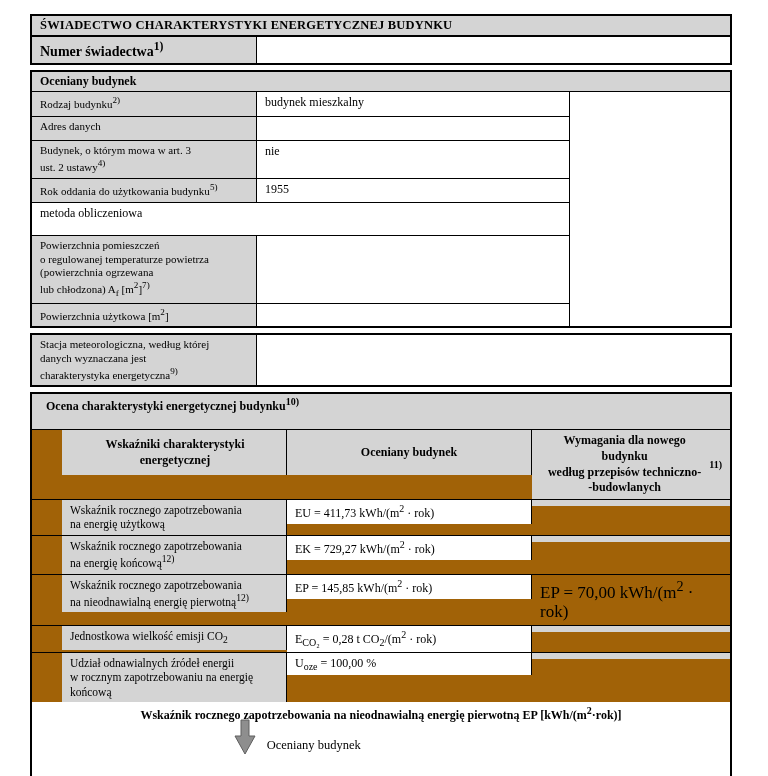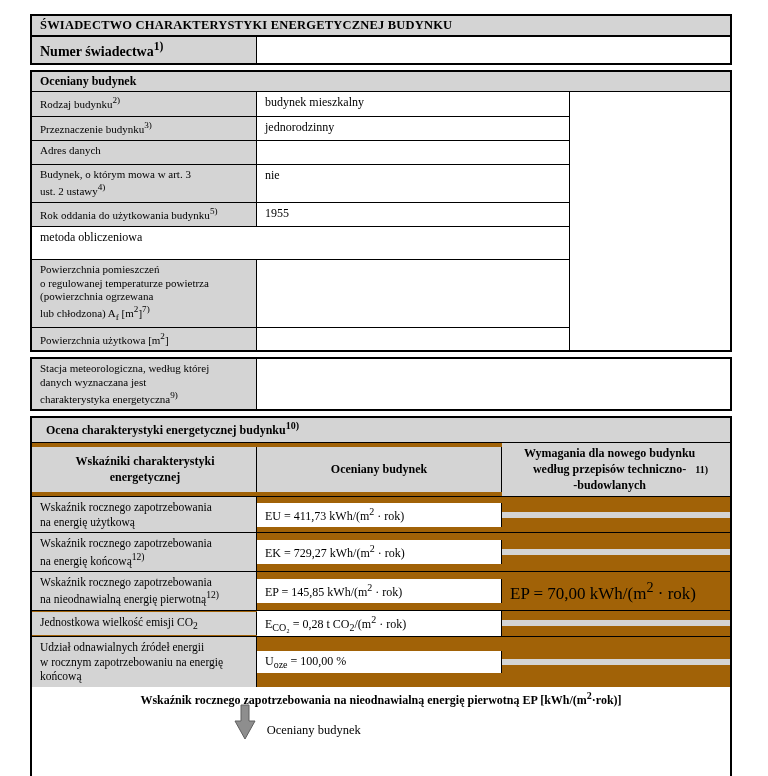--- a/index.html
+++ b/index.html
@@ -37,22 +37,22 @@
   .b-rows .kv .cell-value { border-right: 1px solid #000; }
   .b-photo { flex: 1; background: #fff; }
 
   
   .rh-s { min-height: 24px; }
   .rh-m { min-height: 33px; }
   .rh-l { min-height: 68px; }
   .rh-xs { min-height: 21px; }
 
   
-  .a-sechdr { background: #d4d4d4; font-weight: bold; font-size: 12px; padding: 2px 8px 4px 14px; border-bottom: 1px solid #000; }
-  .a-row { display: flex; align-items: center; }
+  .a-sechdr { background: #d4d4d4; font-weight: bold; font-size: 12px; padding: 2px 8px 15px 14px; border-bottom: 1px solid #000; }
+  .a-row { display: flex; align-items: flex-start; padding-left: 30px; }
   .a-row + .a-row { border-top: 1px solid #000; }
   .a-c1 { width: 225px; background: #d4d4d4; border-right: 1px solid #000; padding: 3px 6px 3px 8px; font-size: 11.5px; line-height: 1.26; white-space: pre-line; }
   .a-c2 { width: 245px; background: #fff; border-right: 1px solid #000; padding: 3px 8px; font-size: 12px; }
   .a-c3 { flex: 1; padding: 3px 8px; font-size: 17px; }
   .a-c3.empty { background: #d4d4d4; }
   .a-hdr .a-c1, .a-hdr .a-c2, .a-hdr .a-c3 {
     background: #d4d4d4; font-weight: bold; font-size: 12px; text-align: center;
     display: flex; align-items: center; justify-content: center; min-height: 45px;
     line-height: 1.3; white-space: pre-line;
   }
@@ -77,24 +77,20 @@
     </div>
   </div>
 
   <div class="sec">
     <div class="sec-header">Oceniany budynek</div>
     <div class="b-body">
       <div class="b-rows">
         <div class="kv rh-s">
           <div class="cell-label">Rodzaj budynku<sup>2)</sup></div>
           <div class="cell-value">budynek mieszkalny</div>
-        </div>
-        <div class="kv rh-s">
-          <div class="cell-label">Przeznaczenie budynku<sup>3)</sup></div>
-          <div class="cell-value">jednorodzinny</div>
         </div>
         <div class="kv rh-s">
           <div class="cell-label">Adres danych</div>
           <div class="cell-value"></div>
         </div>
         <div class="kv rh-m">
           <div class="cell-label">Budynek, o którym mowa w art. 3
 ust. 2 ustawy<sup>4)</sup></div>
           <div class="cell-value">nie</div>
         </div>

